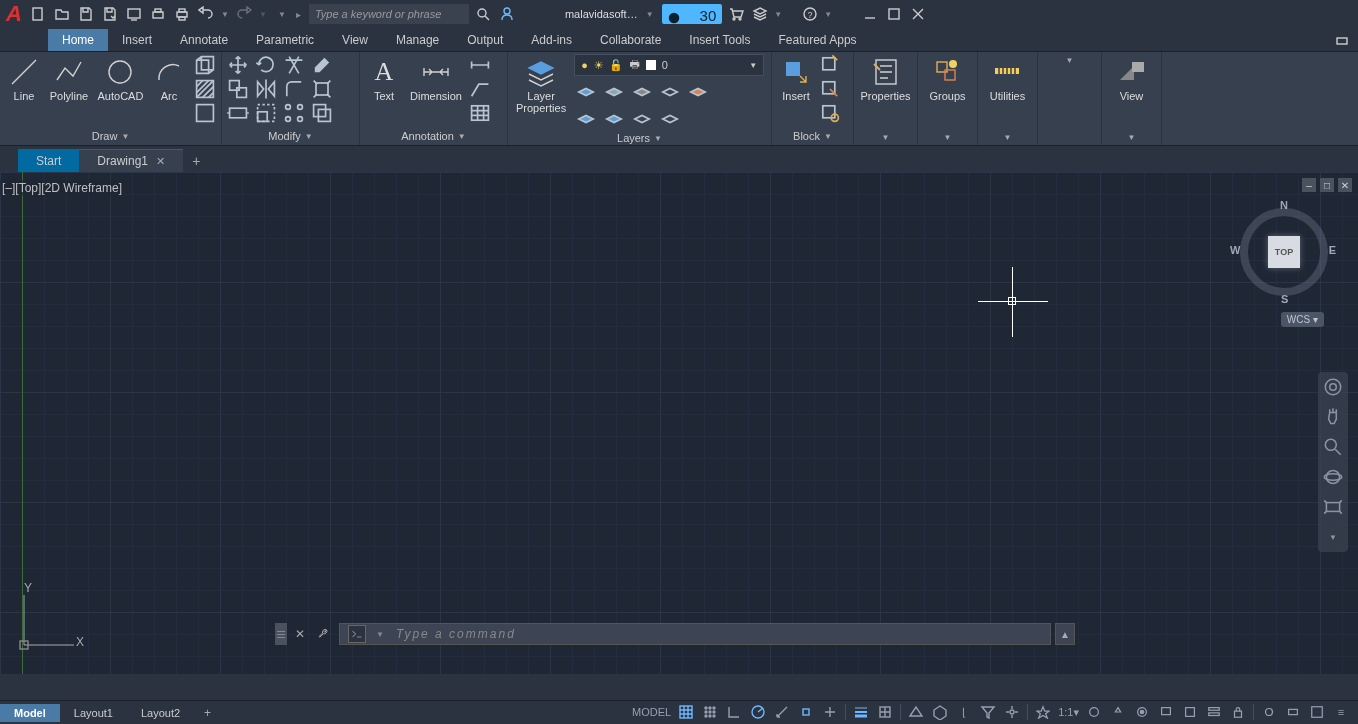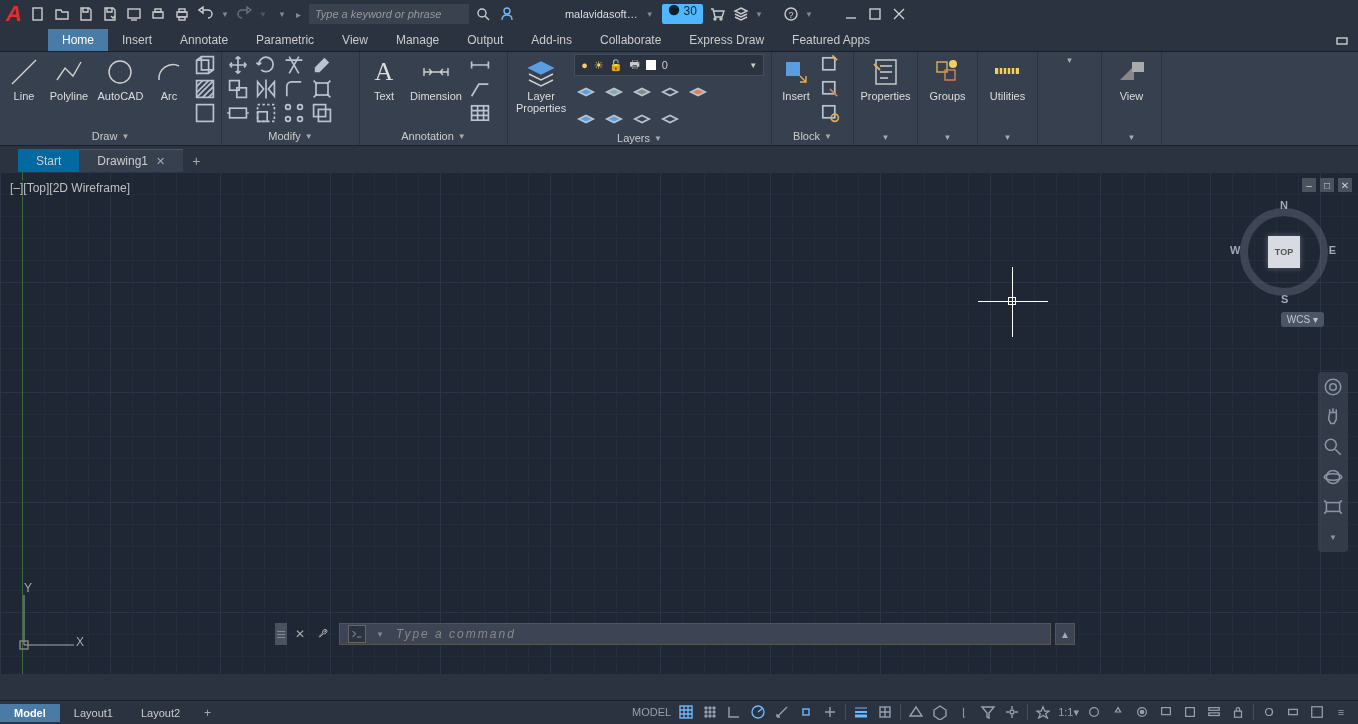--- a/index.html
+++ b/index.html
@@ -5,21 +5,21 @@
 * { margin:0; padding:0; box-sizing:border-box; font-family:"Segoe UI",Arial,sans-serif; user-select:none; }
 body { width:1358px; height:724px; background:#2b3340; overflow:hidden; color:#d0d0d0; font-size:12px; position:relative; }
 
 
 .titlebar { height:28px; background:#2b3340; display:flex; align-items:center; padding:0 6px; gap:4px; }
 .logo-a { color:#e02f2f; font-size:22px; font-weight:bold; font-style:italic; margin-right:2px; line-height:22px; }
 .qat-btn { width:20px; height:20px; display:flex; align-items:center; justify-content:center; color:#ccc; cursor:pointer; }
 .qat-btn svg { width:16px; height:16px; }
 .title-text { flex:1; text-align:center; color:#ddd; font-size:12px; }
 .search-box { background:#3a4250; width:160px; height:20px; display:flex; align-items:center; padding:0 6px; color:#999; font-style:italic; font-size:11px; }
-.trial-badge { background:#4fb7ff; color:#0a2230; height:20px; display:flex; align-items:flex-start; padding:0 6px; font-size:12px; border-radius:2px; gap:4px; }
+.trial-badge { background:#4fb7ff; color:#0a2230; height:20px; display:flex; align-items:flex-end; padding:0 6px; font-size:15px; border-radius:2px; gap:20px; }
 .trial-badge svg { width:12px; height:12px; }
 .user-name { color:#ddd; font-size:11px;margin-left:44px; }
 
 
 .ribbon-tabs { height:24px; background:#2b3340; display:flex; align-items:end; padding-left:48px; gap:0; border-bottom:1px solid #1a1f28; }
 .ribbon-tab { padding:4px 14px; color:#ccc; font-size:12px; cursor:pointer; }
 .ribbon-tab.active { background:#4a7ba6; color:#fff; }
 
 
 .ribbon { height:94px; background:#37404f; display:flex; border-bottom:1px solid #1a1f28; }
@@ -38,21 +38,21 @@
 
 
 .file-tabs { height:26px; background:#2b3340; display:flex; align-items:end; padding-left:18px; gap:0; }
 .file-tab { padding:4px 18px; background:#0369a1; color:#ccc; font-size:12px; cursor:pointer; border-top:1px solid transparent; position:relative; display:flex; align-items:center; gap:8px; }
 .file-tab.active { background:#37404f; border-top:1px solid #555; }
 .file-tab .close { font-size:11px; color:#aaa; }
 .add-tab { width:26px; height:22px; display:flex; align-items:center; justify-content:center; color:#aaa; font-size:14px; cursor:pointer; }
 
 
 .canvas-wrap { position:relative; height:502px; background:#1f2735; }
-.viewport-label { position:absolute; top:8px; left:8px; color:#c0c0c0; font-size:12px; background:rgba(30,38,52,0.6); padding:1px 2px; }
+.viewport-label { position:absolute; top:8px; left:0; color:#c0c0c0; font-size:12px; background:rgba(30,38,52,0.6); padding:1px 2px; }
 .grid-bg { position:absolute; inset:0;
   background-color:#1f2735;
   background-image:
     linear-gradient(#2a3548 1px, transparent 1px),
     linear-gradient(90deg,#2a3548 1px, transparent 1px),
     linear-gradient(#242d3e 1px, transparent 1px),
     linear-gradient(90deg,#242d3e 1px, transparent 1px);
   background-size: 110px 110px, 110px 110px, 22px 22px, 22px 22px;
 }
 .y-axis { position:absolute; left:22px; top:0; bottom:0; width:1px; background:#3d6b3d; }
@@ -220,21 +220,21 @@
 <div class="ribbon-tabs">
   <div class="ribbon-tab active">Home</div>
   <div class="ribbon-tab">Insert</div>
   <div class="ribbon-tab">Annotate</div>
   <div class="ribbon-tab">Parametric</div>
   <div class="ribbon-tab">View</div>
   <div class="ribbon-tab">Manage</div>
   <div class="ribbon-tab">Output</div>
   <div class="ribbon-tab">Add-ins</div>
   <div class="ribbon-tab">Collaborate</div>
-  <div class="ribbon-tab">Express Draw</div>
+  <div class="ribbon-tab">Insert Tools</div>
   <div class="ribbon-tab">Featured Apps</div>
   <div style="flex:1"></div>
   <span class="qat-btn" style="margin-right:6px">
       <svg viewBox="0 0 16 16">
         <rect x="3" y="5" width="10" height="6"></rect>
       </svg>
     </span>
 </div>
 
 <div class="ribbon">

